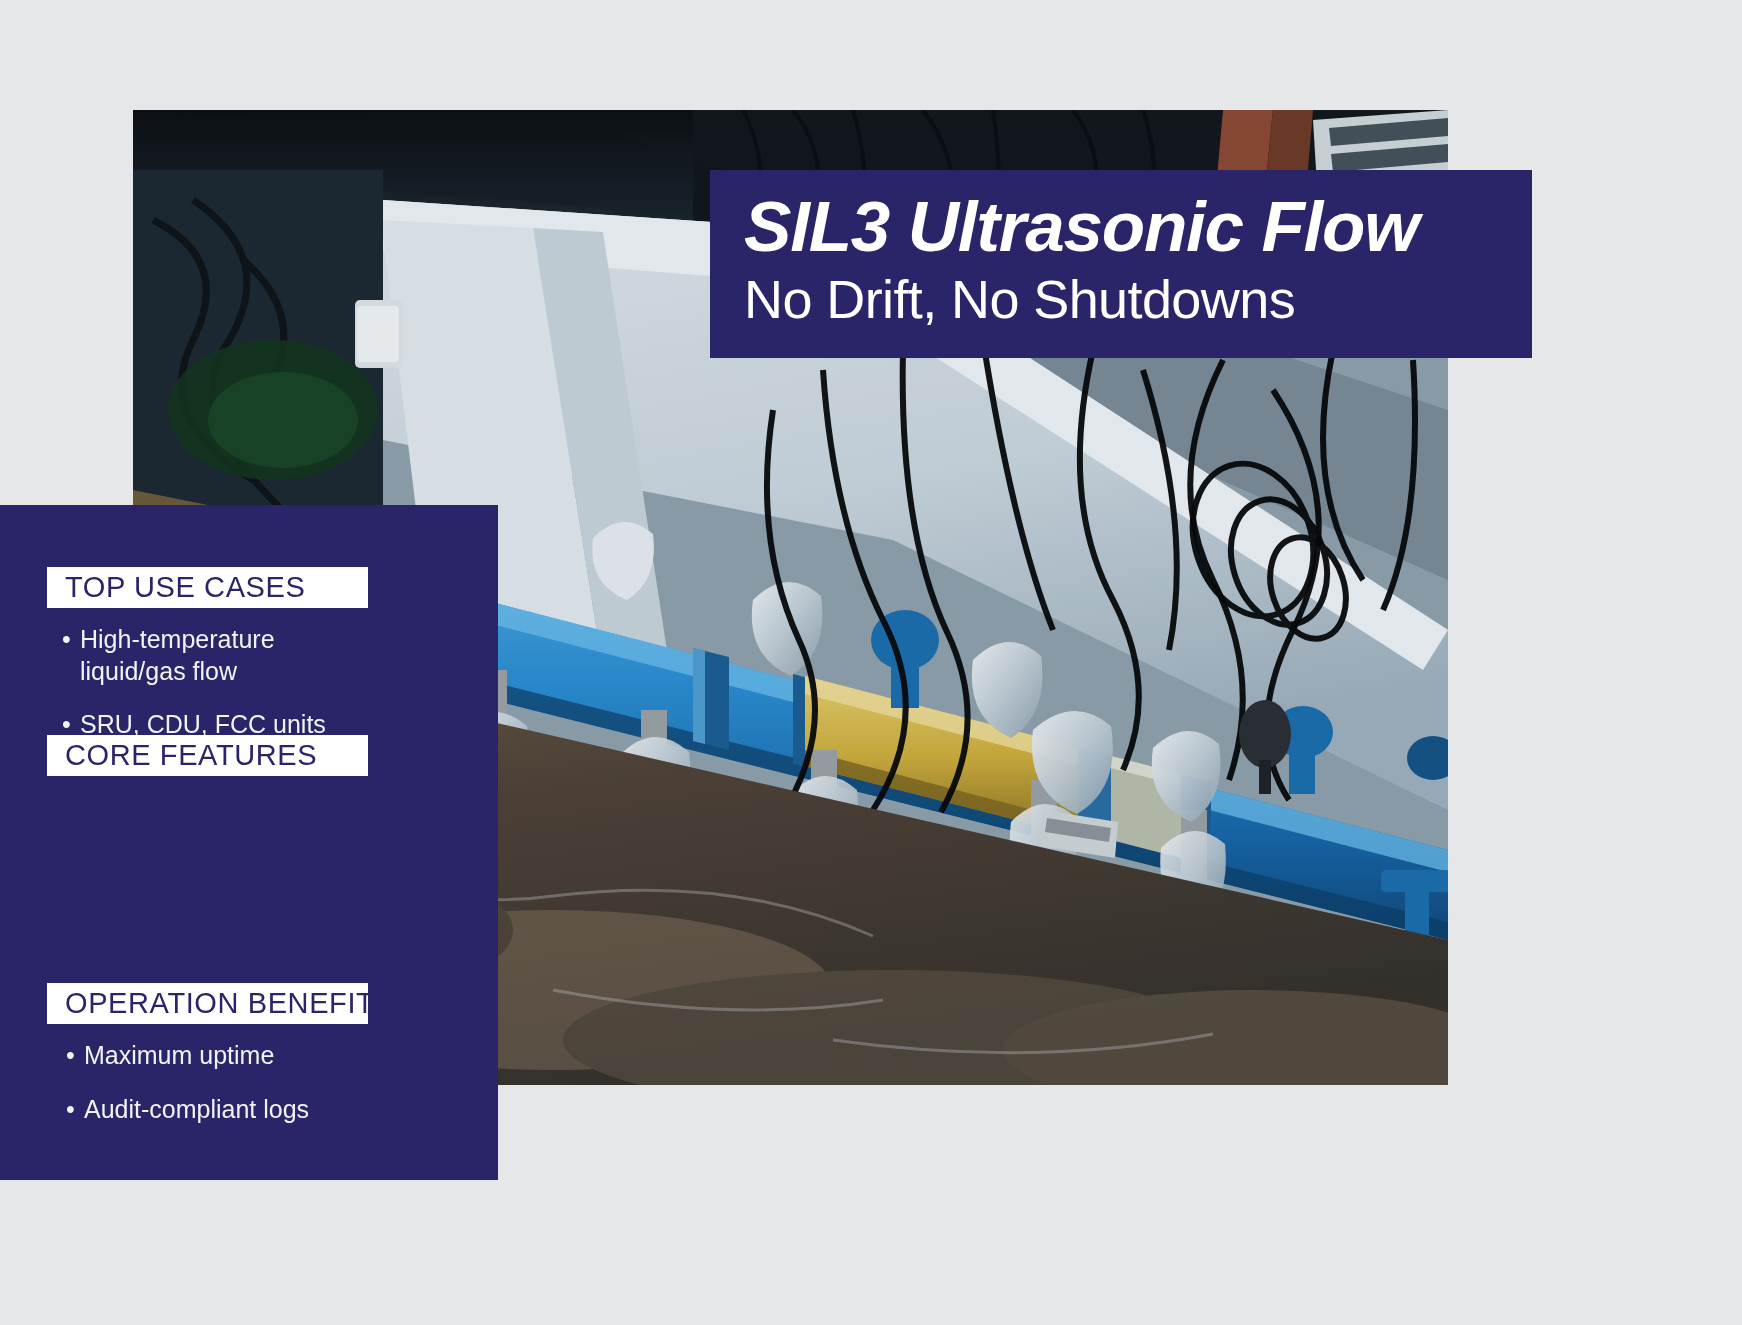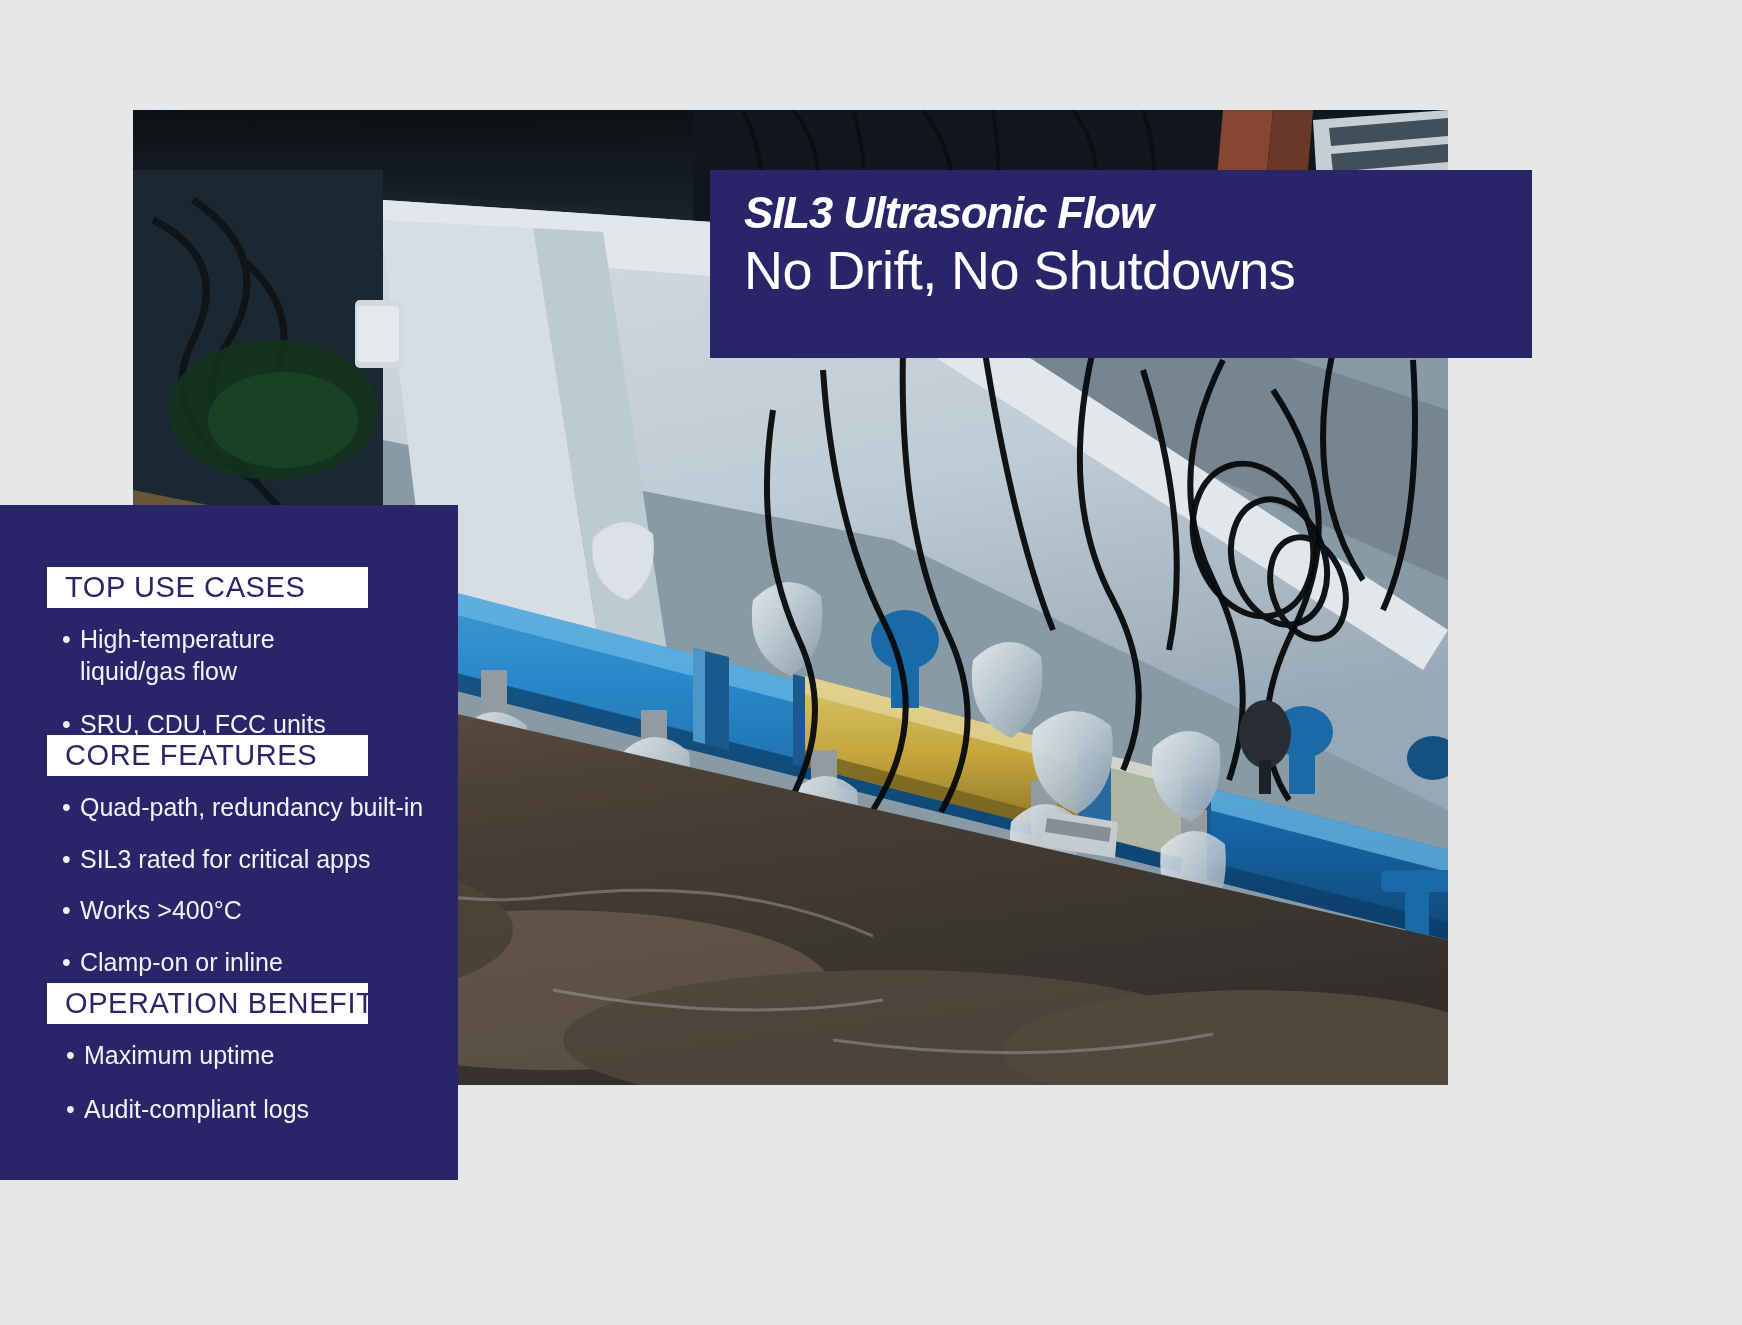--- a/index.html
+++ b/index.html
@@ -23,21 +23,21 @@
 
   
   #title-banner {
     position:absolute;
     left:710px; top:170px;
     width:822px; height:188px;
     background:#2a2468;
     padding:20px 34px 0 34px;
   }
   #title-main {
-    font-size:44px;
+    font-size:71px;
     font-weight:bold;
     font-style:italic;
     color:#ffffff;
     letter-spacing:-1.2px;
     line-height:1.05;
     white-space:nowrap;
   }
   #title-sub {
     font-size:54px;
     font-weight:normal;
@@ -45,21 +45,21 @@
     letter-spacing:-0.6px;
     line-height:1.2;
     margin-top:2px;
     white-space:nowrap;
   }
 
   
   #sidebar {
     position:absolute;
     left:0; top:505px;
-    width:458px; height:675px;
+    width:498px; height:675px;
     background:#2a2468;
   }
   .sec { position:absolute; left:0; width:100%; }
   .sec-head {
     background:#ffffff;
     color:#2a2468;
     font-size:29px;
     letter-spacing:0.6px;
     height:41px;
     line-height:41px;
@@ -350,26 +350,20 @@
     <div class="sec-head">TOP USE CASES</div>
     <ul class="bullets">
       <li>High-temperature
 liquid/gas flow</li>
       <li>SRU, CDU, FCC units</li>
     </ul>
   </div>
 
   <div class="sec" id="sec-core">
     <div class="sec-head">CORE FEATURES</div>
-    <ul class="bullets wide">
-      <li>Quad-path, redundancy built-in</li>
-      <li>SIL3 rated for critical apps</li>
-      <li>Works &gt;400°C</li>
-      <li>Clamp-on or inline</li>
-    </ul>
   </div>
 
   <div class="sec" id="sec-oper">
     <div class="sec-head">OPERATION BENEFIT</div>
     <ul class="bullets wide">
       <li>Maximum uptime</li>
       <li>Audit-compliant logs</li>
     </ul>
   </div>
 

